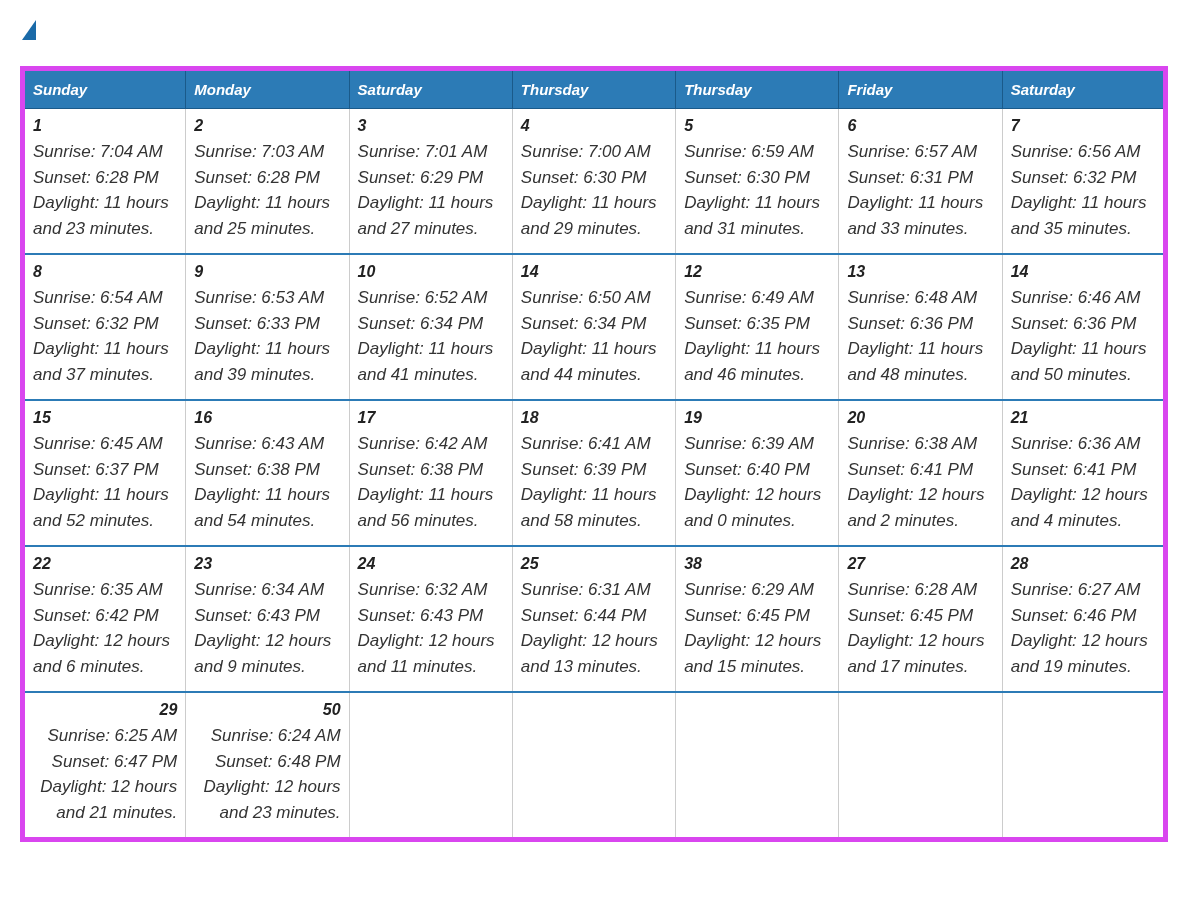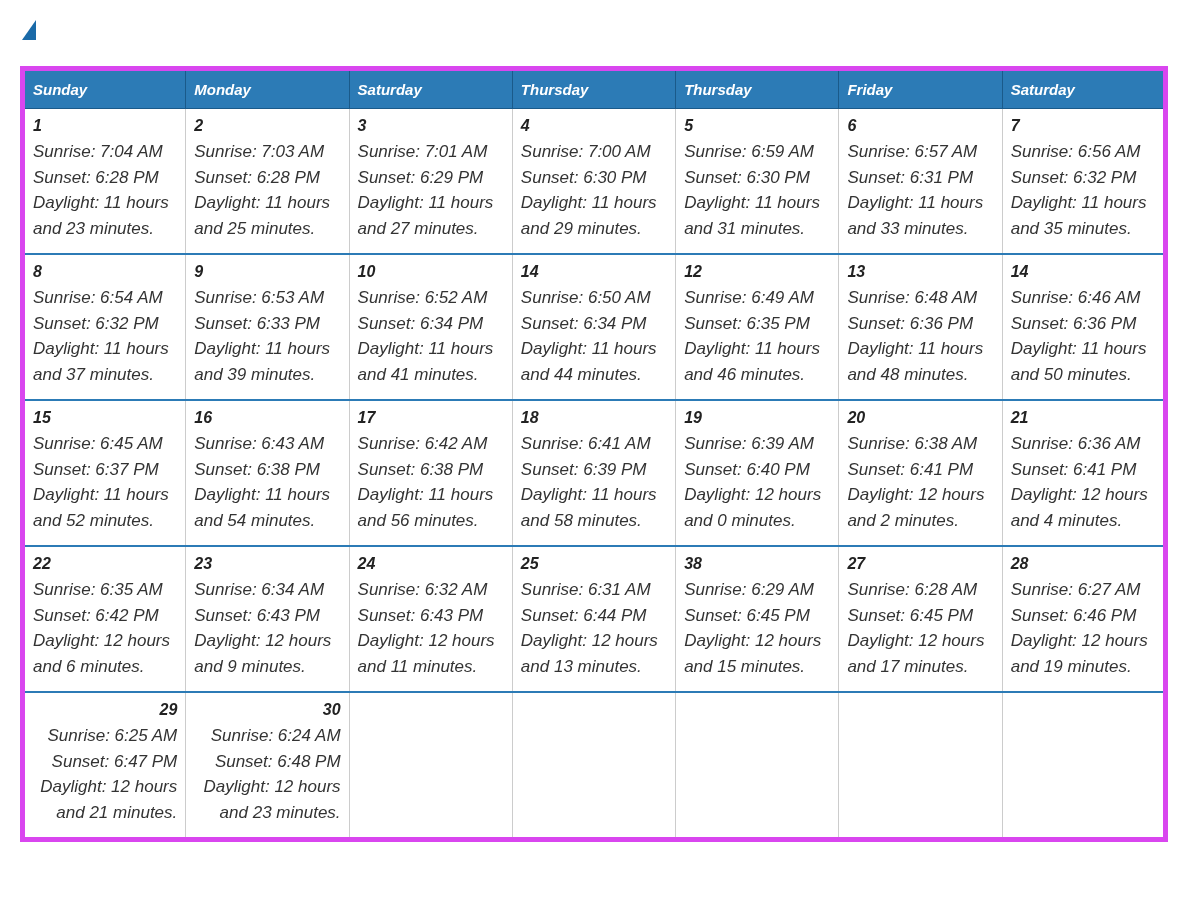--- a/index.html
+++ b/index.html
@@ -251,21 +251,21 @@
           <div class="day-number">28</div>
           <div class="day-info">Sunrise: 6:27 AM<br>Sunset: 6:46 PM<br>Daylight: 12 hours and 19 minutes.</div>
         </td>
       </tr>
       <tr>
         <td>
           <div class="day-number">29</div>
           <div class="day-info">Sunrise: 6:25 AM<br>Sunset: 6:47 PM<br>Daylight: 12 hours and 21 minutes.</div>
         </td>
         <td>
-          <div class="day-number">30</div>
+          <div class="day-number">50</div>
           <div class="day-info">Sunrise: 6:24 AM<br>Sunset: 6:48 PM<br>Daylight: 12 hours and 23 minutes.</div>
         </td>
         <td class="empty"></td>
         <td class="empty"></td>
         <td class="empty"></td>
         <td class="empty"></td>
         <td class="empty"></td>
       </tr>
     </tbody>
 </table>

